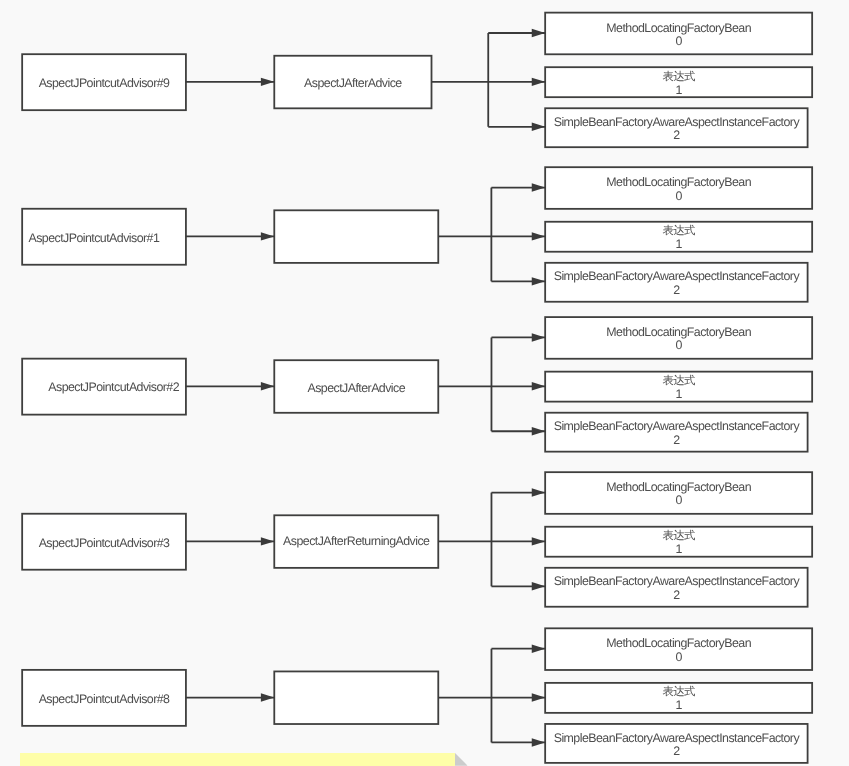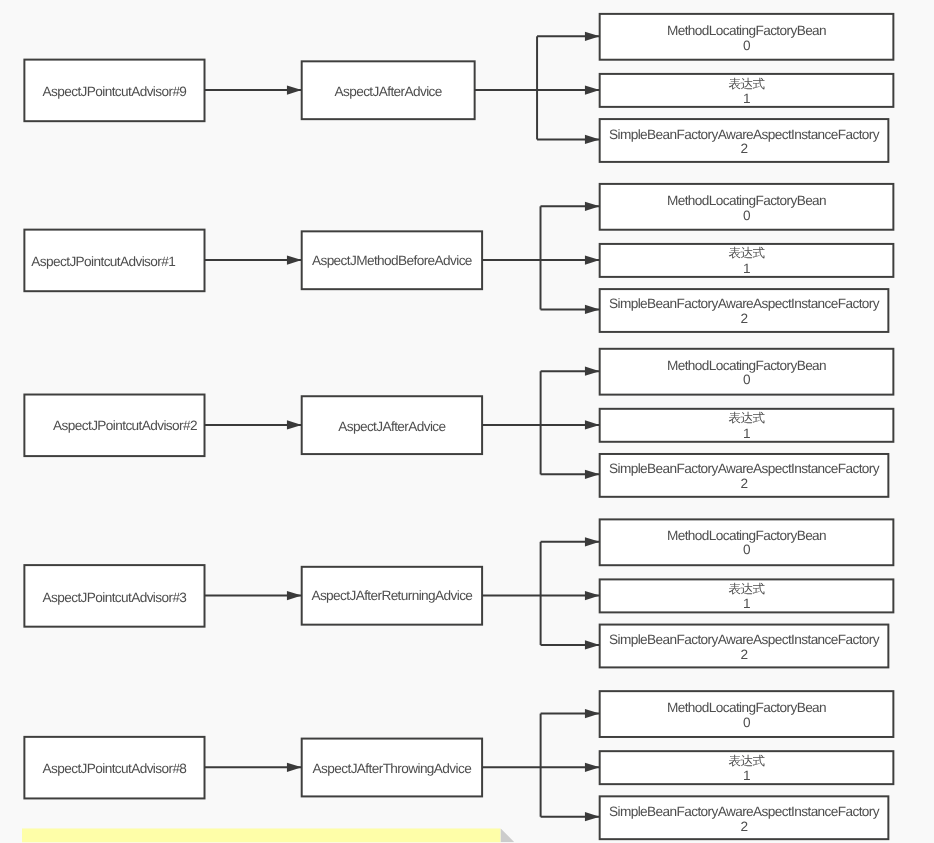--- a/index.html
+++ b/index.html
@@ -166,23 +166,20 @@
       <span class="ttl cjk">表达式</span>
       <span class="idx">1</span>
     </div>
     <div class="node" style="left: 545.16px; top: 108.25px; width: 262.44px; height: 38.94px;">
       <span class="ttl">SimpleBeanFactoryAwareAspectInstanceFactory</span>
       <span class="idx">2</span>
     </div>
     <div class="node" style="left: 12px; top: 208.75px; width: 163.76px; height: 55.98px;">
       <span class="ttl">AspectJPointcutAdvisor#1</span>
     </div>
-    <div class="node" style="left: 274.28px; top: 210.31px; width: 163.99px; height: 52.58px;">
-      <span class="ttl">AspectJMethodBeforeAdvice</span>
-    </div>
     <div class="node" style="left: 545.16px; top: 167.19px; width: 266.99px; height: 41.66px;">
       <span class="ttl">MethodLocatingFactoryBean</span>
       <span class="idx">0</span>
     </div>
     <div class="node has-cjk" style="left: 545.16px; top: 221.75px; width: 266.99px; height: 29.98px;">
       <span class="ttl cjk">表达式</span>
       <span class="idx">1</span>
     </div>
     <div class="node" style="left: 545.16px; top: 262.81px; width: 262.44px; height: 38.94px;">
       <span class="ttl">SimpleBeanFactoryAwareAspectInstanceFactory</span>
@@ -219,23 +216,20 @@
     <div class="node has-cjk" style="left: 545.16px; top: 526.73px; width: 266.99px; height: 29.98px;">
       <span class="ttl cjk">表达式</span>
       <span class="idx">1</span>
     </div>
     <div class="node" style="left: 545.16px; top: 567.79px; width: 262.44px; height: 38.94px;">
       <span class="ttl">SimpleBeanFactoryAwareAspectInstanceFactory</span>
       <span class="idx">2</span>
     </div>
     <div class="node" style="left: 22.16px; top: 669.88px; width: 163.76px; height: 55.98px;">
       <span class="ttl">AspectJPointcutAdvisor#8</span>
-    </div>
-    <div class="node" style="left: 274.28px; top: 671.44px; width: 163.99px; height: 52.58px;">
-      <span class="ttl">AspectJAfterThrowingAdvice</span>
     </div>
     <div class="node" style="left: 545.16px; top: 628.32px; width: 266.99px; height: 41.66px;">
       <span class="ttl">MethodLocatingFactoryBean</span>
       <span class="idx">0</span>
     </div>
     <div class="node has-cjk" style="left: 545.16px; top: 682.88px; width: 266.99px; height: 29.98px;">
       <span class="ttl cjk">表达式</span>
       <span class="idx">1</span>
     </div>
     <div class="node" style="left: 545.16px; top: 723.94px; width: 262.44px; height: 38.94px;">

